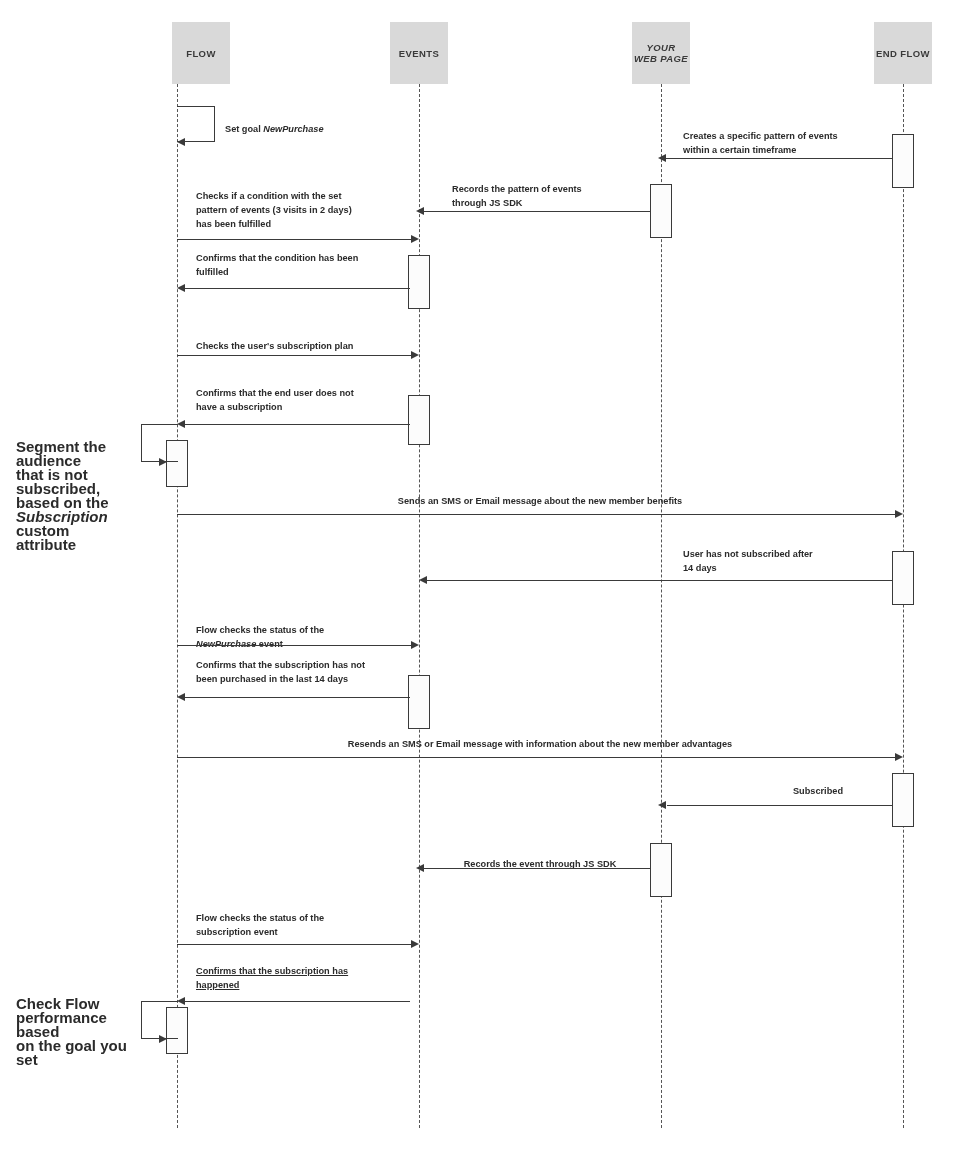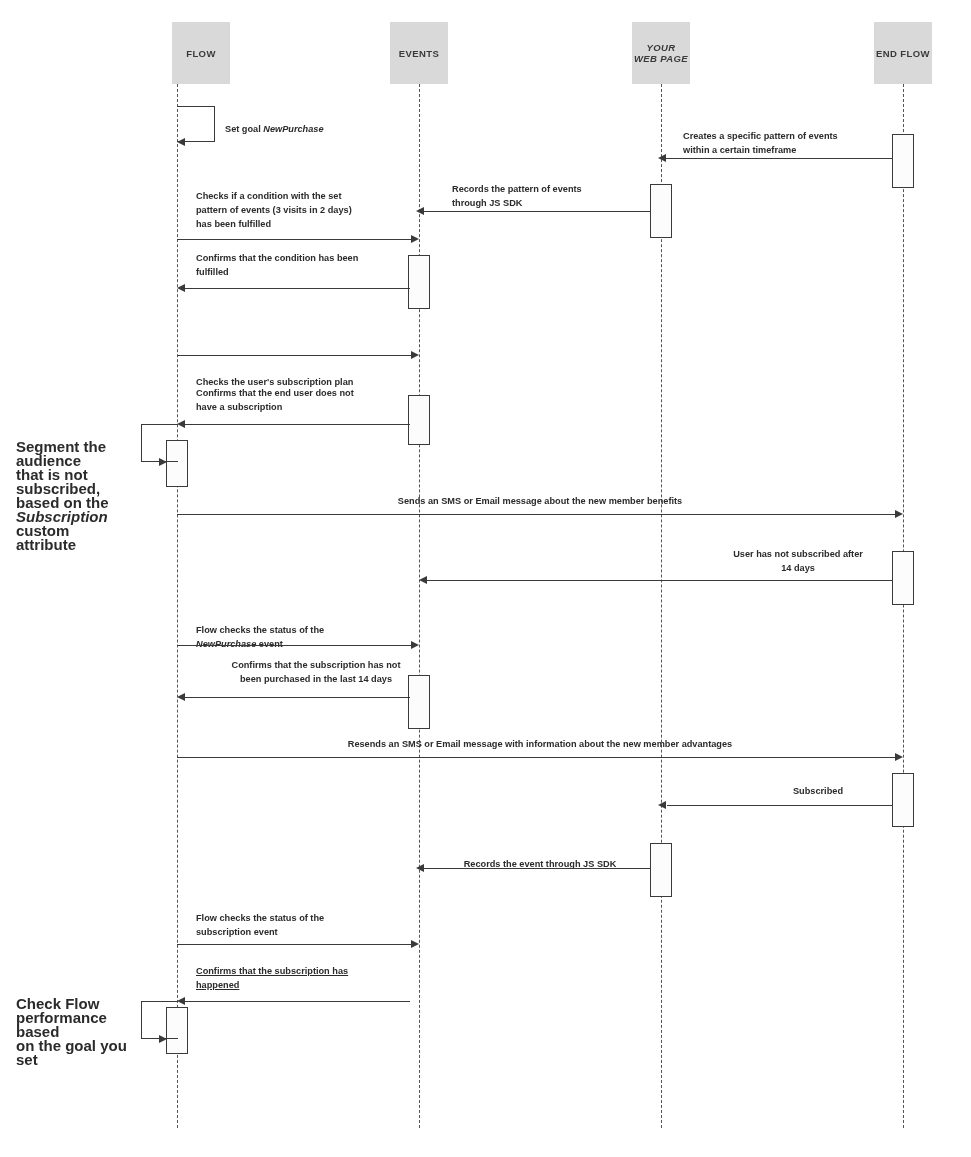--- a/index.html
+++ b/index.html
@@ -173,21 +173,21 @@
 pattern of events (3 visits in 2 days)
 has been fulfilled</div>
   <div class="msg-line" style="left:177px; top:239px; width:234px;"></div>
   <div class="arrowhead right" style="left:411px; top:235px;"></div>
 
   <div class="msg-text" style="left:196px; top:251px; width:230px;">Confirms that the condition has been
 fulfilled</div>
   <div class="msg-line" style="left:183px; top:288px; width:227px;"></div>
   <div class="arrowhead left" style="left:177px; top:284px;"></div>
 
-  <div class="msg-text" style="left:196px; top:339px; width:230px;margin-top:36px;">Checks the user's subscription plan</div>
+  <div class="msg-text" style="left:196px; top:339px; width:230px;">Checks the user's subscription plan</div>
   <div class="msg-line" style="left:177px; top:355px; width:234px;"></div>
   <div class="arrowhead right" style="left:411px; top:351px;"></div>
 
   <div class="msg-text" style="left:196px; top:386px; width:230px;">Confirms that the end user does not
 have a subscription</div>
   <div class="msg-line" style="left:183px; top:424px; width:227px;"></div>
   <div class="arrowhead left" style="left:177px; top:420px;"></div>
 
   <div class="selfloop" style="left:141px; top:424px; width:37px; height:38px; border-right:none; border-left:1.4px solid #3a3a3a;"></div>
   <div class="arrowhead right" style="left:159px; top:458px;"></div>
@@ -196,33 +196,33 @@
 that is not subscribed,
 based on the
 </span><em>Subscription</em><span> custom
 attribute</span>
   </div>
 
   <div class="msg-text center" style="left:180px; top:494px; width:720px;">Sends an SMS or Email message about the new member benefits</div>
   <div class="msg-line" style="left:177px; top:514px; width:718px;"></div>
   <div class="arrowhead right" style="left:895px; top:510px;"></div>
 
-  <div class="msg-text" style="left:683px; top:547px; width:230px;text-align:center;">User has not subscribed after
+  <div class="msg-text" style="left:683px; top:547px; width:230px;">User has not subscribed after
 14 days</div>
   <div class="msg-line" style="left:425px; top:580px; width:467px;"></div>
   <div class="arrowhead left" style="left:419px; top:576px;"></div>
 
   <div class="msg-text" style="left:196px; top:609px; width:230px;">
     <span>Flow checks the status of the
 </span><em>NewPurchase</em><span> event</span>
   </div>
   <div class="msg-line" style="left:177px; top:645px; width:234px;"></div>
   <div class="arrowhead right" style="left:411px; top:641px;"></div>
 
-  <div class="msg-text" style="left:196px; top:658px; width:240px;text-align:center;">Confirms that the subscription has not
+  <div class="msg-text" style="left:196px; top:658px; width:240px;">Confirms that the subscription has not
 been purchased in the last 14 days</div>
   <div class="msg-line" style="left:183px; top:697px; width:227px;"></div>
   <div class="arrowhead left" style="left:177px; top:693px;"></div>
 
   <div class="msg-text center" style="left:180px; top:737px; width:720px;">Resends an SMS or Email message with information about the new member advantages</div>
   <div class="msg-line" style="left:177px; top:757px; width:718px;"></div>
   <div class="arrowhead right" style="left:895px; top:753px;"></div>
 
   <div class="msg-text center" style="left:703px; top:784px; width:230px;">Subscribed</div>
   <div class="msg-line" style="left:667px; top:805px; width:225px;"></div>

